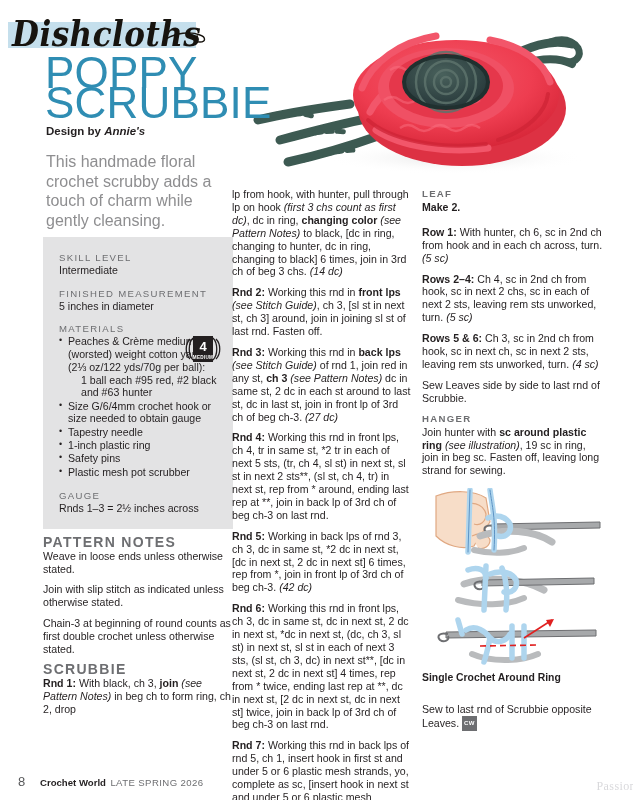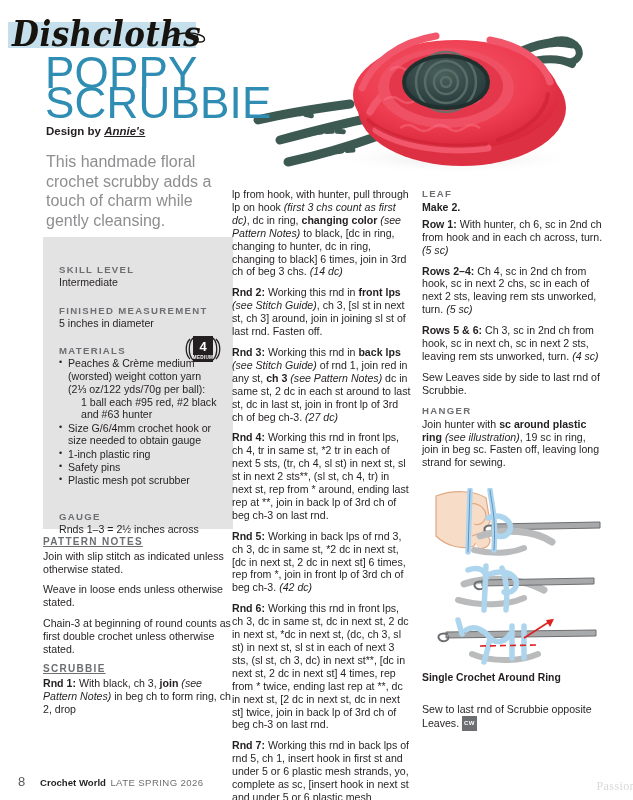--- a/index.html
+++ b/index.html
@@ -28,58 +28,57 @@
   .title{
     position:absolute;left:45px;top:58px;width:205px;
     font-size:44px;line-height:30px;font-weight:400;
     color:#2f8db3;letter-spacing:0.2px;
   }
   .title span{display:block;}
   .byline{
     position:absolute;left:46px;top:125px;width:205px;
     font-size:11.5px;font-weight:700;color:#231f20;
   }
-  .byline i{font-style:italic;text-decoration:underline;}
+  .byline i{font-style:italic;}
   .blurb{
     position:absolute;left:46px;top:152px;width:190px;
     font-size:16px;line-height:19.5px;color:#8e8e90;font-weight:400;
   }
 
   
   .infobox{
     position:absolute;left:43px;top:237px;width:190px;height:292px;
     background:#e3e3e4;
   }
   .infobox-inner{padding:11px 11px 0 16px;}
   .ib-h{
-    font-size:9.6px;font-weight:700;letter-spacing:1.3px;color:#6d6e71;
-    margin:16px 0 1px 0;
+    font-size:9.6px;font-weight:400;letter-spacing:1.3px;color:#6d6e71;
+    margin:4px 0 1px 0;
   }
   .ib-t{font-size:10.6px;line-height:12.6px;color:#231f20;margin:0 0 11px 0;}
   .ib-list{margin:0;padding:0;list-style:none;}
   .ib-list li{
     font-size:10.6px;line-height:12.8px;color:#231f20;
     padding-left:9px;position:relative;margin-bottom:0.5px;
   }
   .ib-list li:before{
     content:"\2022";position:absolute;left:0;top:-1px;font-size:9px;color:#231f20;
   }
   .ib-sub{display:block;padding-left:13px;}
   .ib-gap{height:7px;}
   .yarnicon{position:absolute;right:9px;top:97px;width:42px;height:30px;}
 
   
   .leftcol{
     position:absolute;left:43px;top:536px;width:190px;
     font-size:10.6px;line-height:12.8px;color:#231f20;
   }
   .sec-h{
-    font-size:10px;font-weight:700;letter-spacing:1.3px;color:#6d6e71;
+    font-size:14px;font-weight:700;letter-spacing:1.3px;color:#6d6e71;
     margin:0 0 1px 0;
-    text-decoration:underline;
   }
   .p{margin:0 0 8px 0;}
   .p:last-child{margin-bottom:0;}
   .p b{font-weight:700;}
   .p i{font-style:italic;}
 
   
   .midcol{
     position:absolute;left:232px;top:188px;width:180px;
     font-size:10.6px;line-height:12.9px;color:#231f20;
@@ -220,20 +219,21 @@
       <div class="ib-h">FINISHED MEASUREMENT</div>
       <div class="ib-t">5 inches in diameter</div>
       <div class="ib-h">MATERIALS</div>
       <ul class="ib-list">
         <li>
           <span>Peaches &amp; Crème medium (worsted) weight cotton yarn (2⅓ oz/122 yds/70g per ball):</span>
           <span class="ib-sub">1 ball each #95 red, #2 black</span>
           <span class="ib-sub">and #63 hunter</span>
         </li>
         <li>Size G/6/4mm crochet hook or size needed to obtain gauge</li>
+        <li>Tapestry needle</li>
         <li>1-inch plastic ring</li>
         <li>Safety pins</li>
         <li>Plastic mesh pot scrubber</li>
       </ul>
       <div class="ib-gap"></div>
       <div class="ib-h">GAUGE</div>
       <div class="ib-t">Rnds 1–3 = 2½ inches across</div>
     </div>
     <svg class="yarnicon" viewBox="0 0 42 30">
       <g stroke="#231f20" stroke-width="1.3" fill="none">
@@ -243,22 +243,22 @@
           <path d="M34 5 C39 10 39 20 34 25"></path>
       </g>
       <rect x="11" y="2" width="20" height="26" fill="#231f20"></rect>
       <text x="21" y="17" font-family="Liberation Sans, sans-serif" font-size="13" font-weight="700" fill="#ffffff" text-anchor="middle">4</text>
       <text x="21" y="25" font-family="Liberation Sans, sans-serif" font-size="4.6" font-weight="700" fill="#ffffff" text-anchor="middle" letter-spacing="0.3">MEDIUM</text>
     </svg>
   </div>
 
   <div class="leftcol">
     <div class="sec-h">PATTERN NOTES</div>
+    <p class="p">Weave in loose ends unless otherwise stated.</p>
     <p class="p">Join with slip stitch as indicated unless otherwise stated.</p>
-    <p class="p">Weave in loose ends unless otherwise stated.</p>
     <p class="p">Chain-3 at beginning of round counts as first double crochet unless otherwise stated.</p>
     <div class="sec-h">SCRUBBIE</div>
     <p class="p"><b>Rnd 1:</b><span> With black, ch 3, </span><b>join</b><i> (see Pattern Notes)</i><span> in beg ch to form ring, ch 2, drop</span></p>
   </div>
 
   <div class="midcol">
     <p class="p"><span>lp from hook, with hunter, pull through lp on hook </span><i>(first 3 chs count as first dc)</i><span>, dc in ring, </span><b>changing color</b><i> (see Pattern Notes)</i><span> to black, [dc in ring, changing to hunter, dc in ring, changing to black] 6 times, join in 3rd ch of beg 3 chs. </span><i>(14 dc)</i></p>
 
     <p class="p"><b>Rnd 2:</b><span> Working this rnd in </span><b>front lps</b><i> (see Stitch Guide)</i><span>, ch 3, [sl st in next st, ch 3] around, join in joining sl st of last rnd. Fasten off.</span></p>
 
@@ -269,21 +269,21 @@
     <p class="p"><b>Rnd 5:</b><span> Working in back lps of rnd 3, ch 3, dc in same st, *2 dc in next st, [dc in next st, 2 dc in next st] 6 times, rep from *, join in front lp of 3rd ch of beg ch-3. </span><i>(42 dc)</i></p>
 
     <p class="p"><b>Rnd 6:</b><span> Working this rnd in front lps, ch 3, dc in same st, dc in next st, 2 dc in next st, *dc in next st, (dc, ch 3, sl st) in next st, sl st in each of next 3 sts, (sl st, ch 3, dc) in next st**, [dc in next st, 2 dc in next st] 4 times, rep from * twice, ending last rep at **, dc in next st, [2 dc in next st, dc in next st] twice, join in back lp of 3rd ch of beg ch-3 on last rnd.</span></p>
 
 
     <p class="p"><b>Rnd 7:</b><span> Working this rnd in back lps of rnd 5, ch 1, insert hook in first st and under 5 or 6 plastic mesh strands, yo, complete as sc, [insert hook in next st and under 5 or 6 plastic mesh strands, yo, complete as sc] around, join in beg sc. Fasten off.</span></p>
   </div>
 
   <div class="rightcol">
     <div class="rc-h">LEAF</div>
-    <p class="p" style="margin-bottom:4px;"><b>Make 2.</b></p>
+    <p class="p" style="margin-bottom:12px;"><b>Make 2.</b></p>
     <p class="p"><b>Row 1:</b><span> With hunter, ch 6, sc in 2nd ch from hook and in each ch across, turn. </span><i>(5 sc)</i></p>
     <p class="p"><b>Rows 2–4:</b><span> Ch 4, sc in 2nd ch from hook, sc in next 2 chs, sc in each of next 2 sts, leaving rem sts unworked, turn. </span><i>(5 sc)</i></p>
     <p class="p"><b>Rows 5 &amp; 6:</b><span> Ch 3, sc in 2nd ch from hook, sc in next ch, sc in next 2 sts, leaving rem sts unworked, turn. </span><i>(4 sc)</i></p>
     <p class="p">Sew Leaves side by side to last rnd of Scrubbie.</p>
     <div class="rc-h">HANGER</div>
     <p class="p"><span>Join hunter with </span><b>sc around plastic ring</b><i> (see illustration)</i><span>, 19 sc in ring, join in beg sc. Fasten off, leaving long strand for sewing.</span></p>
   </div>
 
   <div class="illus">
     <svg width="180" height="180" viewBox="0 0 180 180" xmlns="http://www.w3.org/2000/svg">

